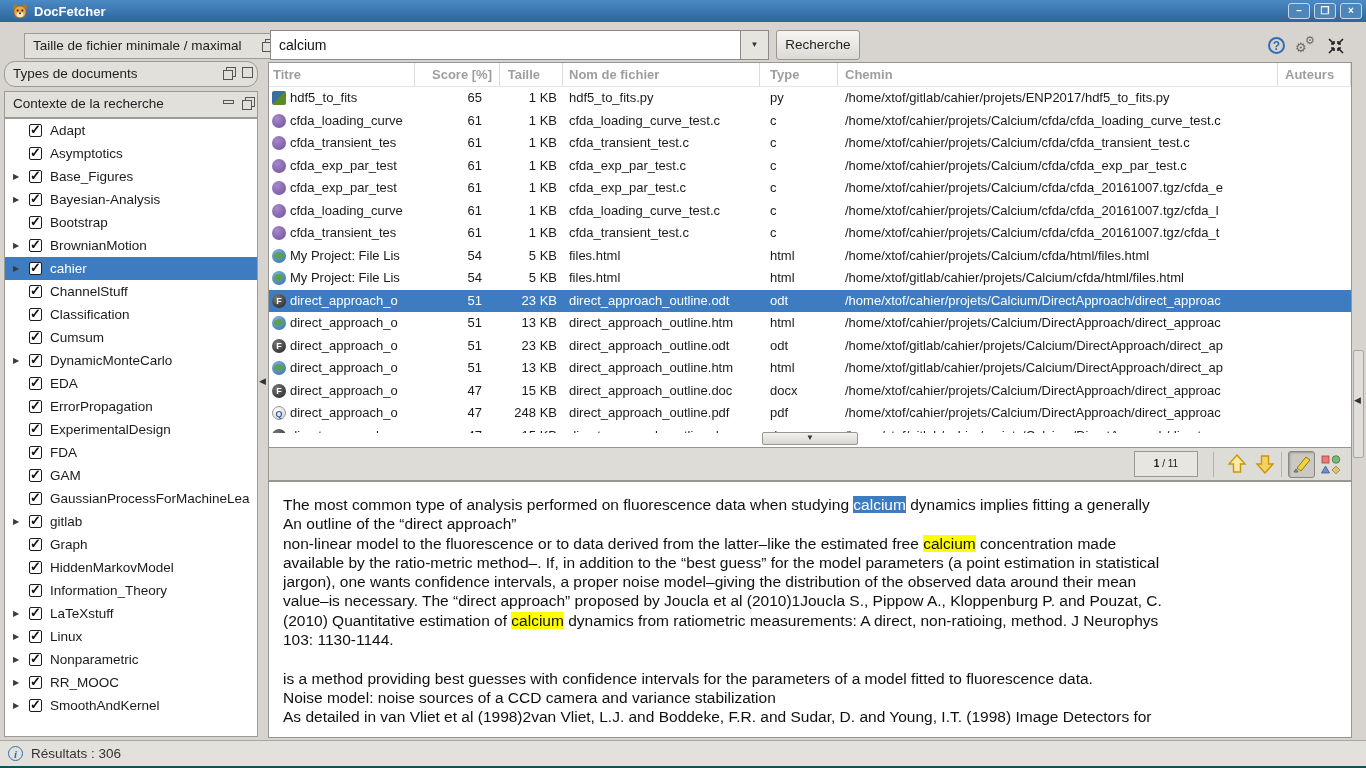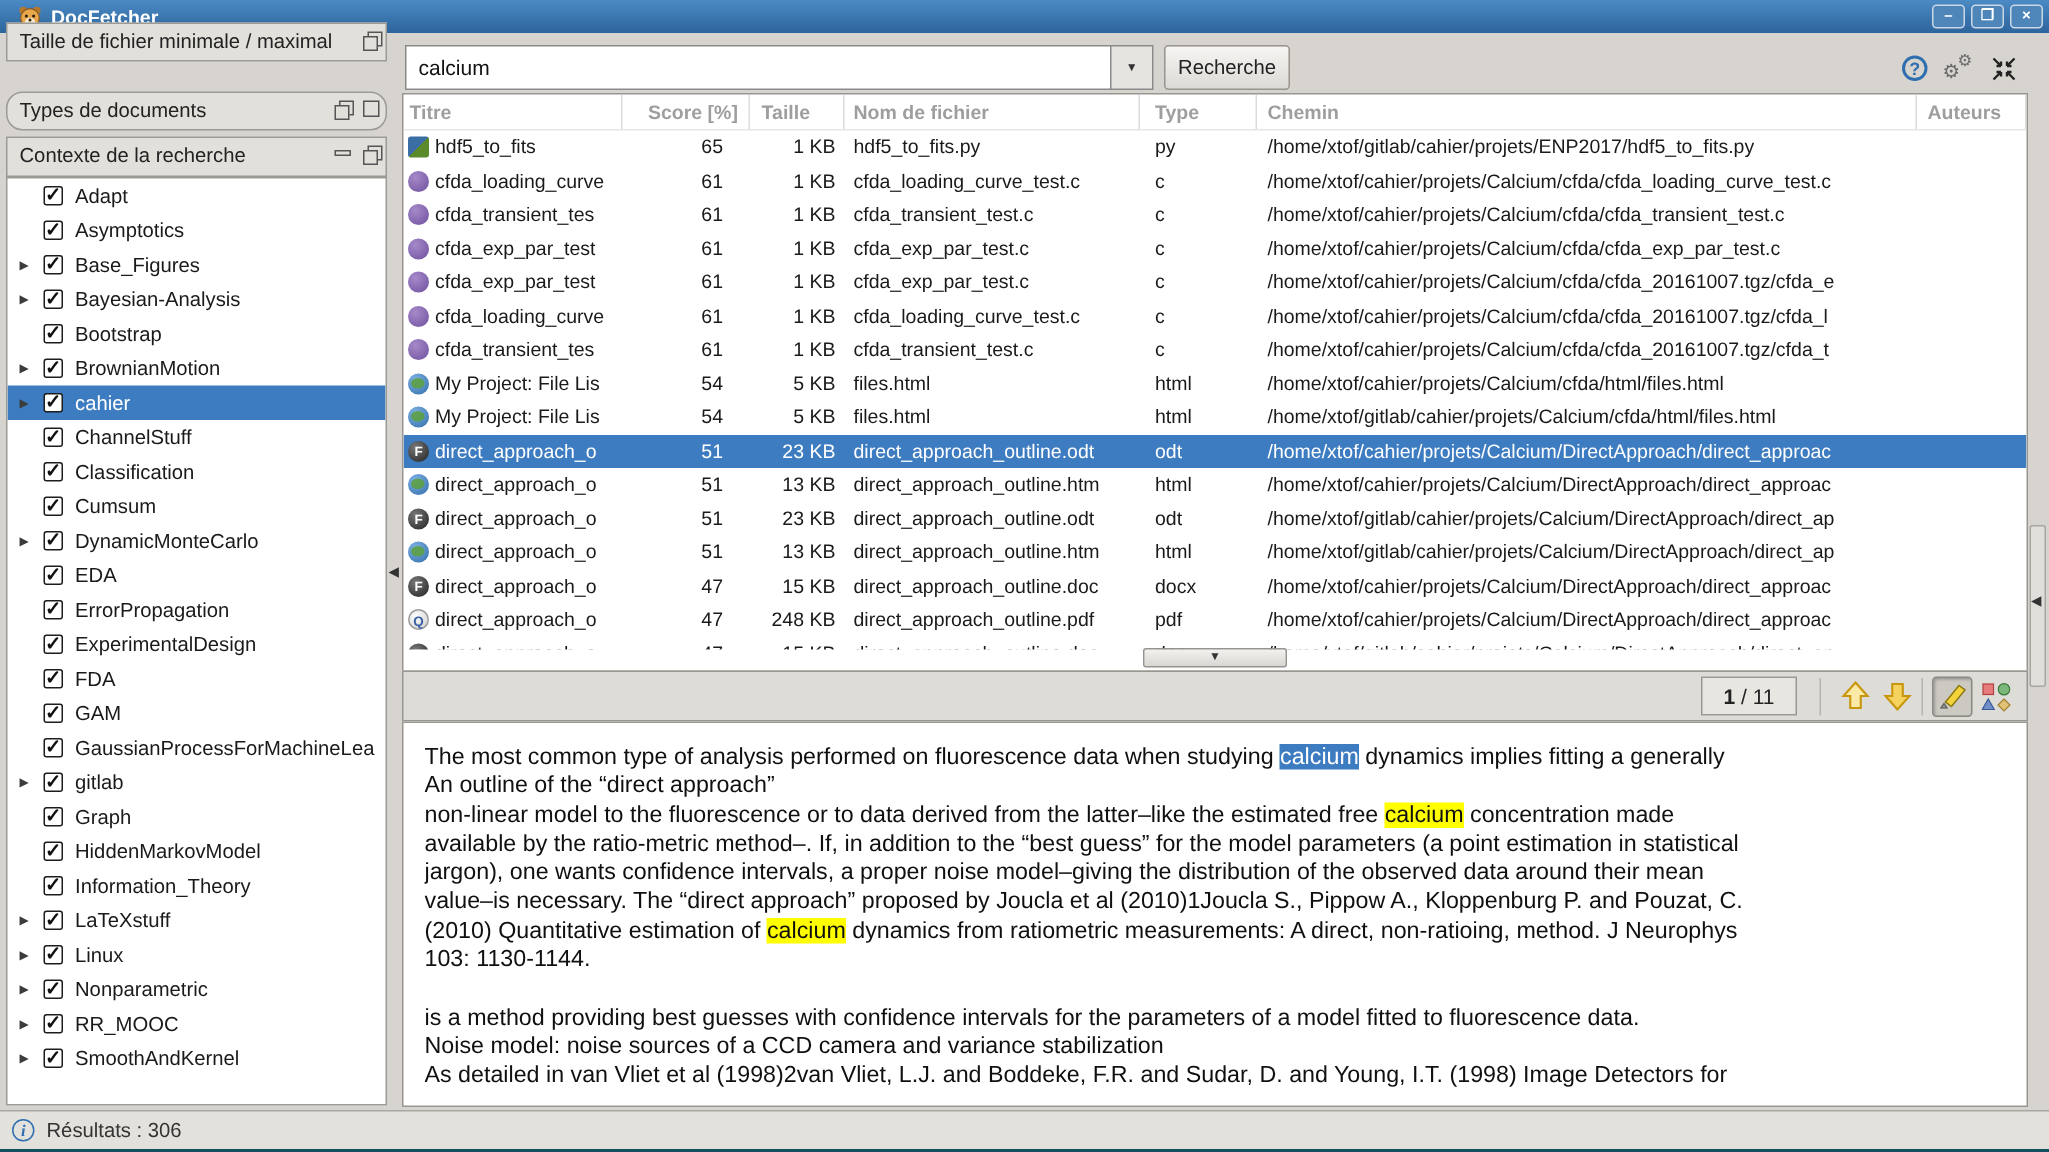--- a/index.html
+++ b/index.html
@@ -96,21 +96,21 @@
     text-align:center; line-height:10px; font-size:8px; color:#333; }
   .vsash-l { position:absolute; left:259px; top:371px; width:8px; height:20px; font-size:9px; color:#333; line-height:20px; }
   .vsash-r { position:absolute; left:1353px; top:350px; width:11px; height:108px; background:#e0deda;
     border:1px solid #a8a6a1; border-radius:2px; }
   .vsash-r::after { content:"◀"; position:absolute; left:0px; top:44px; font-size:9px; color:#333; }
 
   
   .ptoolbar { position:absolute; left:268px; top:447px; width:1084px; height:34px; background:#dedcd7;
     border:1px solid #989690; }
   .pcounter { position:absolute; left:865px; top:3px; width:64px; height:26px; background:#e8e6e1;
-    border:1px solid #9a9894; text-align:center; line-height:24px; font-size:14px; color:#222; }
+    border:1px solid #9a9894; text-align:center; line-height:24px; font-size:10px; color:#222; }
   .psep { position:absolute; top:4px; width:1px; height:25px; background:#b5b3ae; }
   .parrow { position:absolute; top:5px; width:22px; height:22px; }
   .ppen { position:absolute; left:1019px; top:3px; width:27px; height:27px; background:#ccc9c3;
     border:1px solid #8a8884; border-radius:3px; box-shadow:inset 1px 1px 2px rgba(0,0,0,.25); }
   .pshapes { position:absolute; left:1052px; top:7px; width:20px; height:20px; }
 
   .ptext { position:absolute; left:268px; top:481px; width:1084px; height:257px; background:#fff;
     border:1px solid #989690; overflow:hidden; padding:13px 0 0 14px; }
   .pline { height:19.3px; line-height:19.3px; font-size:15.5px; color:#101010; white-space:nowrap; overflow:hidden; }
   .hl-yellow { background:#ffff00; }
@@ -130,21 +130,21 @@
     <circle cx="8" cy="10.3" r="1" fill="#2a1c0e"></circle>
   </svg>
   <span class="title-text">DocFetcher</span>
   <div class="win-btns">
     <span class="win-btn">–</span>
     <span class="win-btn">❐</span>
     <span class="win-btn">×</span>
   </div>
 </div>
 
-<div class="lp-header" style="top:15px;">
+<div class="lp-header" style="top:33px;margin-left:20px;">
   <span>Taille de fichier minimale / maximal</span>
   <span class="lp-icons">
       <span class="g-restore"></span>
     </span>
 </div>
 <div class="lp-header" style="top:61px;border-radius:11px;">
   <span>Types de documents</span>
   <span class="lp-icons">
     <span class="g-restore"></span>
     <span class="g-box"></span>

